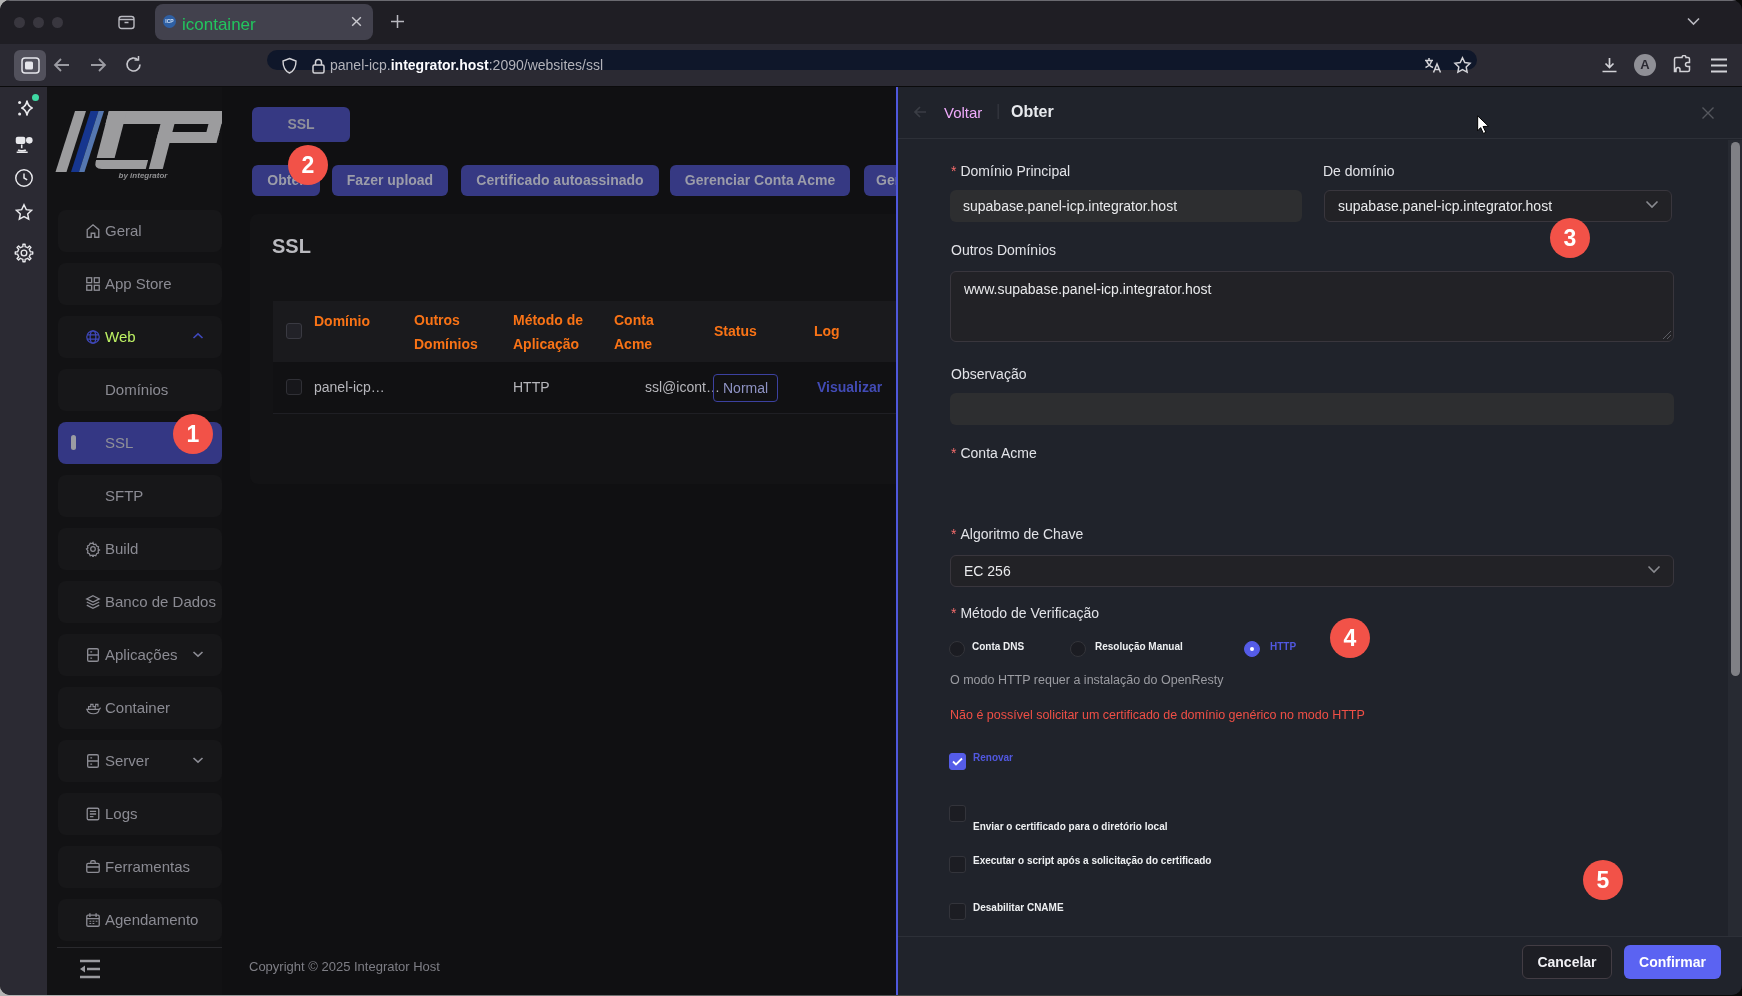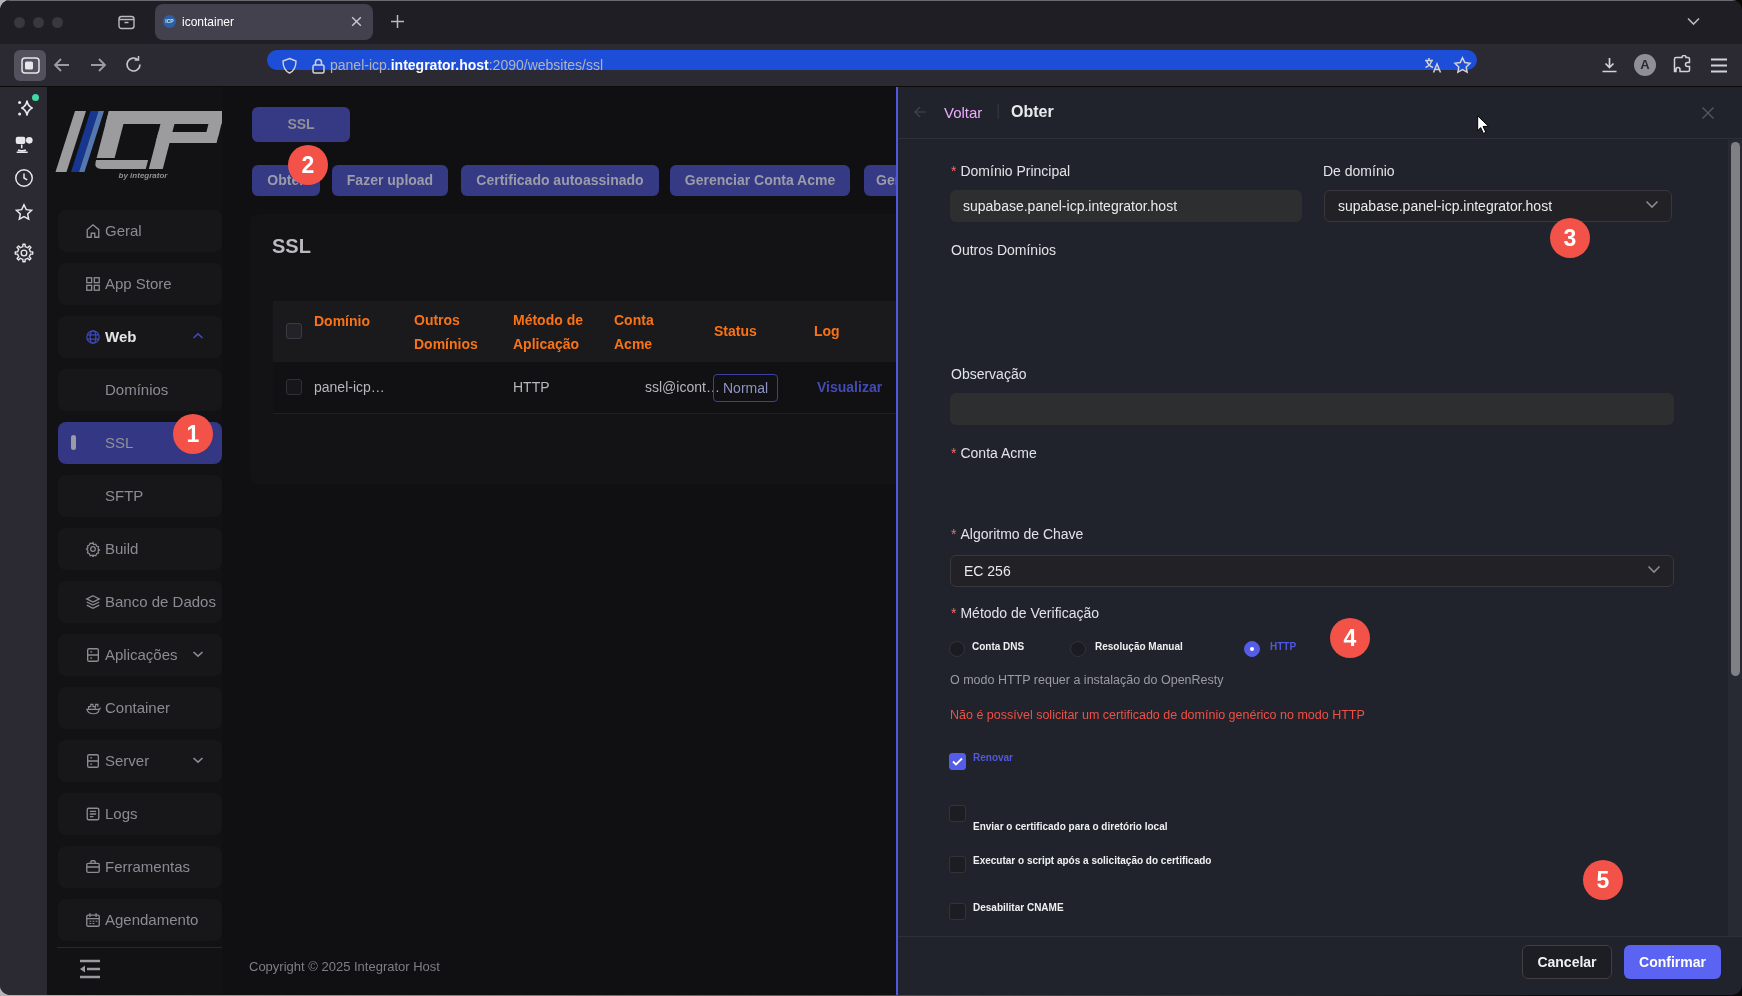--- a/index.html
+++ b/index.html
@@ -4,39 +4,39 @@
 <style>
   * { margin:0; padding:0; box-sizing:border-box; }
   html,body { width:1742px; height:996px; background:linear-gradient(to right, #b5b5b5, #4a4a4a 55%, #0a0a0a 90%); font-family:"Liberation Sans", sans-serif; overflow:hidden; }
   .window { position:absolute; left:0; top:0; width:1742px; height:995px; border-radius:10px; overflow:hidden; background:#101012; }
   .abs { position:absolute; }
 
   
   .tabbar { position:absolute; left:0; top:0; width:100%; height:44px; background:#1f1e24; }
   .tl { position:absolute; top:17px; width:11px; height:11px; border-radius:50%; background:#39373f; }
   .tab { position:absolute; left:155px; top:4px; width:218px; height:36px; background:#42414d; border-radius:8px; }
-  .tab .title { position:absolute; left:27px; top:11px; font-size:12px; color:#ffffff; }
+  .tab .title { position:absolute; left:27px; top:11px; font-size:17px; color:#22c55e; }
   .favicon { position:absolute; left:8px; top:11px; width:13px; height:13px; border-radius:50%; background:#2e5fa3; color:#cfe0f5; font-size:5px; font-weight:bold; text-align:center; line-height:13px; }
   .navbar { position:absolute; left:0; top:44px; width:100%; height:43px; background:#2b2a33; border-bottom:1px solid #0b0b0c; }
   .sbtoggle { position:absolute; left:14px; top:6px; width:32px; height:31px; background:#52515c; border-radius:6px; }
-  .urlbar { position:absolute; left:267px; top:6px; width:1210px; height:20px; background:#1d4ed8; border-radius:12px; color:#b3b3ba; font-size:14px; }
+  .urlbar { position:absolute; left:267px; top:6px; width:1210px; height:20px; background:#0f172a; border-radius:12px; color:#b3b3ba; font-size:14px; }
   .urlbar .txt { position:absolute; left:63px; top:7px; white-space:nowrap; }
   .urlbar b { color:#fbfbfe; font-weight:700; }
 
   
   .strip { position:absolute; left:0; top:87px; width:47px; bottom:0; background:#2b2a33; }
 
   
   .sidebar { position:absolute; left:47px; top:87px; width:175px; bottom:0; background:#121214; }
   .menu-item { position:absolute; left:11px; width:164px; height:42px; background:#171719; border-radius:8px; color:#8b8b93; font-size:15px; }
   .menu-item .lbl { position:absolute; left:47px; top:12px; white-space:nowrap; }
   .menu-item .ic { position:absolute; left:27px; top:13px; width:16px; height:16px; }
   .menu-item .chev { position:absolute; right:18px; top:16px; }
   .mi-sel { background:#343784; }
-  .mi-web { color:#e5e5e5;font-weight:bold; }
+  .mi-web { color:#bef264; }
   .marker { position:absolute; left:13px; top:13px; width:5px; height:15px; border-radius:3px; background:#9b9ca3; }
   .divider-sb { position:absolute; left:10px; width:165px; height:1px; background:#29292d; }
   .collapse-ic { position:absolute; left:30px; width:26px; height:22px; }
 
   
   .main { position:absolute; left:222px; top:87px; right:0; bottom:0; background:#101012; }
   .btn-ind { position:absolute; background:#363983; border-radius:6px; color:#9b9ca9; font-size:14px; font-weight:700; text-align:center; }
   .card { position:absolute; left:28px; top:127px; width:700px; height:270px; background:#131315; border-radius:8px; }
   .card h2 { position:absolute; left:22px; top:21px; font-size:20px; color:#bababf; }
   .thead { position:absolute; left:23px; right:-60px; top:87px; height:61px; background:#1a1a1d; color:#f97316; font-size:14px; font-weight:700; }
@@ -337,20 +337,25 @@
     <div class="lab" style="left:54px;top:76px;"><span class="req">*</span>Domínio Principal</div>
     <div class="lab" style="left:426px;top:76px;">De domínio</div>
     <div class="inp" style="left:53px;top:103px;width:352px;">supabase.panel-icp.integrator.host</div>
     <div class="sel" style="left:427px;top:103px;width:348px;">supabase.panel-icp.integrator.host
       <svg class="chev" width="14" height="9" viewBox="0 0 14 9" fill="none" stroke="#8a8b90" stroke-width="1.6">
           <path d="M1.5 1.5L7 7l5.5-5.5"></path>
         </svg>
     </div>
 
     <div class="lab" style="left:54px;top:155px;">Outros Domínios</div>
+    <div class="ta" style="left:53px;top:184px;width:724px;height:71px;">www.supabase.panel-icp.integrator.host
+      <svg class="abs" style="right:1px;bottom:1px" width="10" height="10" viewBox="0 0 10 10" stroke="#5b5c62" stroke-width="1">
+          <path d="M9 1L1 9M9 5L5 9"></path>
+        </svg>
+    </div>
 
     <div class="lab" style="left:54px;top:279px;">Observação</div>
     <div class="inp" style="left:53px;top:306px;width:724px;"></div>
 
     <div class="lab" style="left:54px;top:358px;"><span class="req">*</span>Conta Acme</div>
 
     <div class="lab" style="left:54px;top:439px;"><span class="req">*</span>Algoritmo de Chave</div>
     <div class="sel" style="left:53px;top:468px;width:724px;">EC 256
       <svg class="chev" width="14" height="9" viewBox="0 0 14 9" fill="none" stroke="#8a8b90" stroke-width="1.6">
           <path d="M1.5 1.5L7 7l5.5-5.5"></path>

